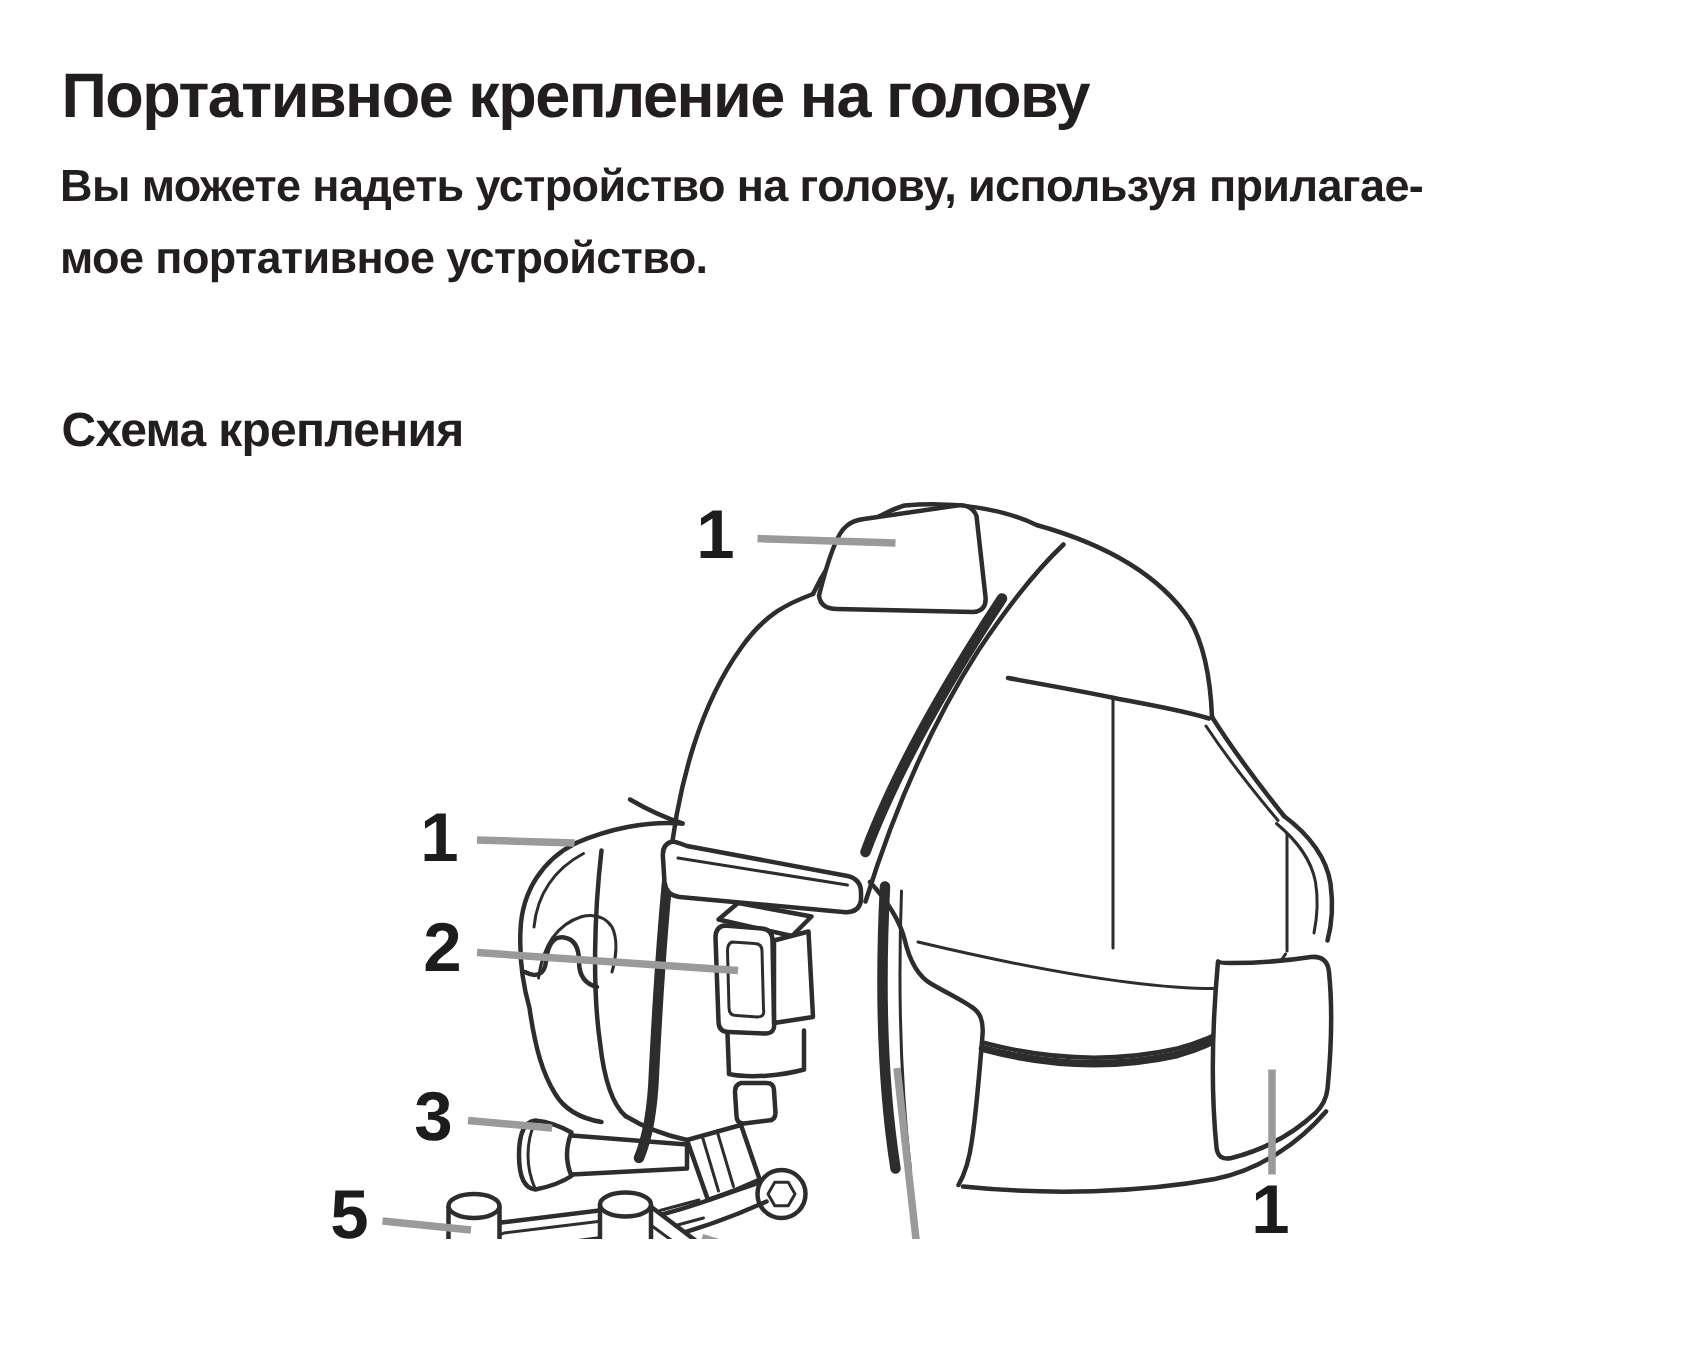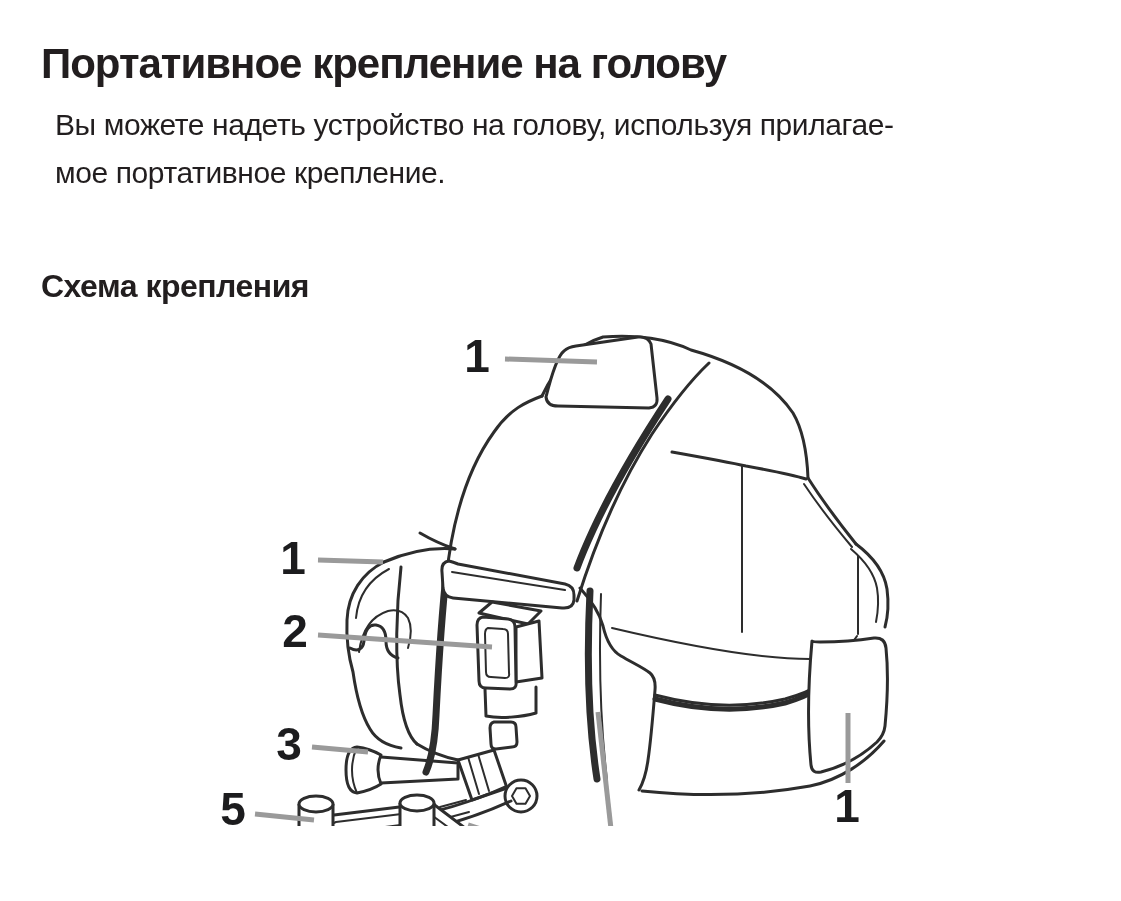--- a/index.html
+++ b/index.html
@@ -10,22 +10,22 @@
     overflow:hidden;
     font-family:"Liberation Sans", sans-serif;
     color:#221e1f;
   }
   #doc-title{
     position:absolute;left:41px;top:12px;
     font-size:42px;font-weight:700;letter-spacing:-1px;
     color:#221e1f;white-space:nowrap;
   }
   #intro{
-    position:absolute;left:55px;top:101px;
-    font-size:30px;font-weight:400;letter-spacing:-0.4px;
+    position:absolute;left:40px;top:101px;
+    font-size:30px;font-weight:700;letter-spacing:-0.4px;
     line-height:48px;color:#221e1f;white-space:nowrap;
   }
   #section-heading{
     position:absolute;left:41px;top:241px;
     font-size:32px;font-weight:700;letter-spacing:-0.5px;
     color:#221e1f;white-space:nowrap;text-align:right;
   }
   #diagram-svg{position:absolute;left:0;top:0;}
   .ln{fill:none;stroke:#2d2d2d;stroke-width:3;stroke-linecap:round;stroke-linejoin:round;}
   .ln-thin{fill:none;stroke:#2d2d2d;stroke-width:2;stroke-linecap:round;stroke-linejoin:round;}
@@ -40,21 +40,21 @@
 </style>
 </head>
 <body>
 
 <div id="page">
 
   <h1 id="doc-title">Портативное крепление на голову</h1>
 
   <div id="intro">
     <div>Вы можете надеть устройство на голову, используя прилагае-</div>
-    <div>мое портативное крепление.</div>
+    <div>мое портативное устройство.</div>
   </div>
 
   <h2 id="section-heading">Схема крепления</h2>
 
   <svg id="diagram-svg" width="1121" height="901" viewBox="0 0 1121 901" xmlns="http://www.w3.org/2000/svg">
 
     <g>
 
       <g>
         <path class="ln" d="M 672,452 C 700,457 728,462 746,466 C 768,470 790,474 806,479"></path>

